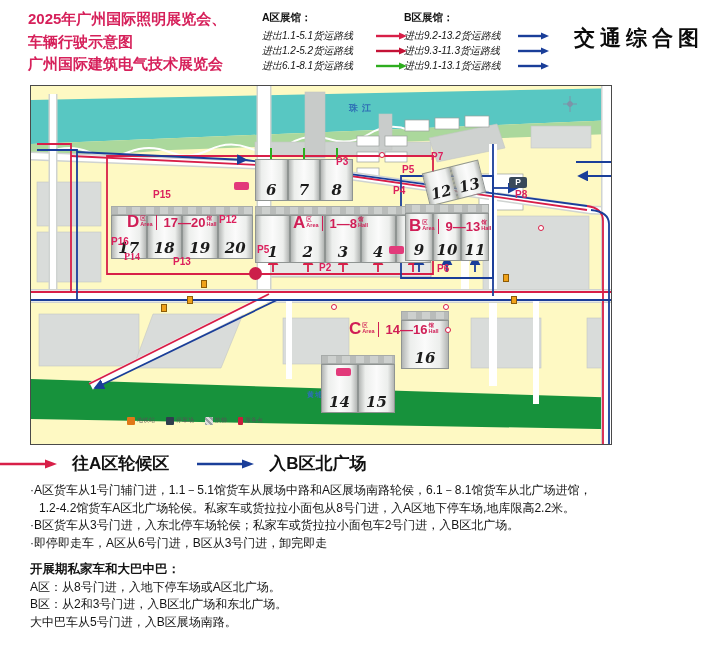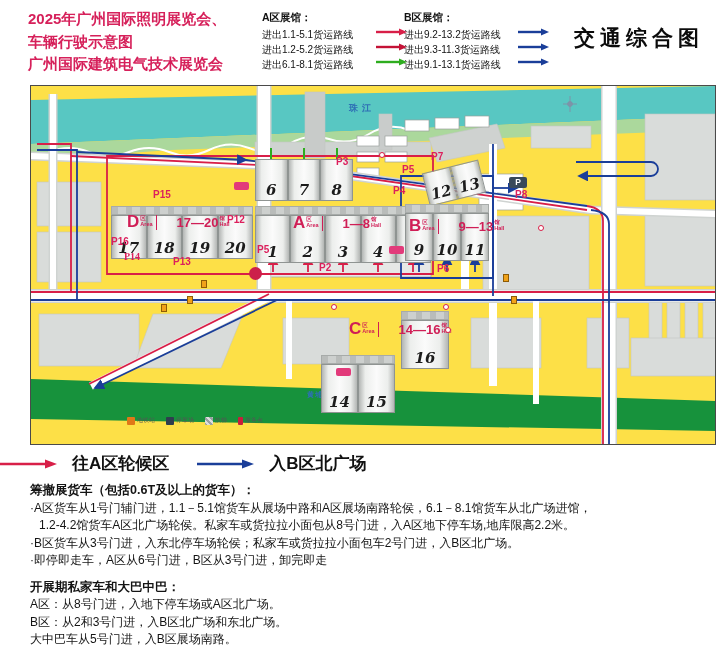--- a/index.html
+++ b/index.html
@@ -11,44 +11,44 @@
   *{box-sizing:border-box}
   html,body{margin:0;padding:0;background:#fff;}
   .page{position:relative;width:720px;height:648px;background:#fff;overflow:hidden;
         font-family:"Liberation Sans","DejaVu Sans",sans-serif;color:#111;}
   
   .title{position:absolute;left:28px;top:8px;width:245px;color:var(--title_red);
          font-size:15px;font-weight:800;line-height:1.5;}
   .legend{position:absolute;top:11px;font-size:10px;}
   .legend-a{left:262px;} .legend-b{left:404px;}
   .legend .lg-title{font-weight:800;font-size:10.5px;margin-bottom:3px;}
-  .lg-row{display:flex;align-items:flex-start;height:15px;white-space:nowrap;}
+  .lg-row{display:flex;align-items:center;height:15px;white-space:nowrap;font-style:italic;}
   .lg-row .lbl{width:112px;}
   .lg-arrow{display:inline-block;margin-left:2px;}
   .map-title{position:absolute;right:16px;top:24px;font-size:21px;font-weight:900;
              letter-spacing:5px;color:#0b0b0b;}
   
-  .map-box{position:absolute;left:30px;top:85px;width:686px;height:360px;
-           border:1.5px solid #4a4a4a;background:#fde047;overflow:hidden;}
+  .map-box{position:absolute;left:30px;top:85px;width:582px;height:360px;
+           border:1.5px solid #4a4a4a;background:#fef9c3;overflow:hidden;}
   .map-box svg{position:absolute;left:0;top:0;}
   .map-label{position:absolute;color:#2e6fb5;font-weight:700;}
   .river-label{left:318px;top:16px;font-size:9px;letter-spacing:4px;}
   .creek-label{left:276px;top:304px;font-size:7px;letter-spacing:1px;}
   .zone{position:absolute;display:flex;flex-direction:column;}
   .hall-strip{height:9px;background:#cdd0ce;border:1px solid #a7aba9;
       background-image:repeating-linear-gradient(90deg,#b9bcba 0 6px,#cdd0ce 6px 14px);}
   .cells{flex:1;display:flex;}
   .hall{flex:1;border:1px solid #8f9492;display:flex;align-items:flex-end;justify-content:center;
         padding-bottom:1px;font-family:"DejaVu Serif","Liberation Serif",serif;
         font-style:italic;font-weight:700;font-size:15px;color:#1c1c1c;
         background:linear-gradient(90deg,#b3b6b4 0%,#eceeec 18%,#fbfbfb 50%,#eceeec 82%,#b3b6b4 100%);}
   .zone-label{position:absolute;color:var(--zone_pink);white-space:nowrap;display:flex;align-items:center;}
   .z-letter{font-size:17px;font-weight:900;}
   .z-sub{font-size:5.5px;font-weight:700;line-height:1.05;margin:0 3px 0 1px;}
-  .z-range{font-size:13px;font-weight:900;border-left:1px solid var(--zone_pink);padding-left:20px;}
+  .z-range{font-size:13px;font-weight:900;border-left:1px solid var(--zone_pink);padding-left:7px;}
   .pk{position:absolute;color:var(--parking_pink);font-size:10px;font-weight:800;white-space:nowrap;}
   .p-box{position:absolute;width:18px;height:11px;background:#39495a;color:#fff;border-radius:2px;
          font-size:8.5px;font-weight:800;text-align:center;line-height:11px;}
   .gate{position:absolute;width:6px;height:8px;background:#f0a21a;border:1px solid #8d5c07;}
   .dot-marker{position:absolute;width:6px;height:6px;border:1.3px solid #d81f48;border-radius:50%;background:#fff;}
   .badge{position:absolute;width:15px;height:8px;background:#e23a7a;border-radius:2px;}
   .big-dot{position:absolute;width:13px;height:13px;border-radius:50%;background:#cc1f4a;}
   .mini-legend{position:absolute;left:96px;top:330px;display:flex;gap:11px;align-items:center;}
   .mini-item{display:flex;gap:2px;align-items:center;font-size:6px;color:#555;}
   .mini-icon{width:8px;height:8px;border-radius:1px;}
@@ -321,21 +321,21 @@
       <span class="z-sub"><span>馆</span><br><span>Hall</span></span>
     </div>
     <div class="zone-label" style="left:318px;top:233px;">
       <span class="z-letter">C</span>
       <span class="z-sub"><span>区</span><br><span>Area</span></span>
       <span class="z-range">14—16</span>
       <span class="z-sub"><span>馆</span><br><span>Hall</span></span>
     </div>
 
     <span class="pk" style="left:122px;top:103px;">P15</span>
-    <span class="pk" style="left:196px;top:128px;">P12</span>
+    <span class="pk" style="left:188px;top:128px;">P12</span>
     <span class="pk" style="left:80px;top:150px;">P16</span>
     <span class="pk" style="left:93px;top:165px;font-family:Liberation Serif, serif;">P14</span>
     <span class="pk" style="left:142px;top:170px;">P13</span>
     <span class="pk" style="left:226px;top:158px;">P5</span>
     <span class="pk" style="left:288px;top:176px;">P2</span>
     <span class="pk" style="left:305px;top:70px;">P3</span>
     <span class="pk" style="left:335px;top:99px;margin-left:27px;">P4</span>
     <span class="pk" style="left:371px;top:78px;">P5</span>
     <span class="pk" style="left:400px;top:65px;">P7</span>
     <span class="pk" style="left:484px;top:103px;">P8</span>
@@ -384,21 +384,20 @@
       </svg>
     <span>往A区轮候区</span>
     <svg width="58" height="10" style="margin-left:14px;">
         <line x1="0" y1="5" x2="46" y2="5" stroke="#1a3e99" stroke-width="2.4"></line>
         <polygon points="45,0.5 57,5 45,9.5" fill="#1a3e99"></polygon>
       </svg>
     <span>入B区北广场</span>
   </div>
 
   <div class="notes">
-    <div class="hd">筹撤展货车（包括0.6T及以上的货车）：</div>
     <div>·A区货车从1号门辅门进，1.1－5.1馆货车从展场中路和A区展场南路轮侯，6.1－8.1馆货车从北广场进馆，</div>
     <div class="indent">1.2-4.2馆货车A区北广场轮侯。私家车或货拉拉小面包从8号门进，入A区地下停车场,地库限高2.2米。</div>
     <div>·B区货车从3号门进，入东北停车场轮侯；私家车或货拉拉小面包车2号门进，入B区北广场。</div>
     <div>·即停即走车，A区从6号门进，B区从3号门进，卸完即走</div>
     <div class="gap"></div>
     <div class="hd">开展期私家车和大巴中巴：</div>
     <div>A区：从8号门进，入地下停车场或A区北广场。</div>
     <div>B区：从2和3号门进，入B区北广场和东北广场。</div>
     <div>大中巴车从5号门进，入B区展场南路。</div>
   </div>

